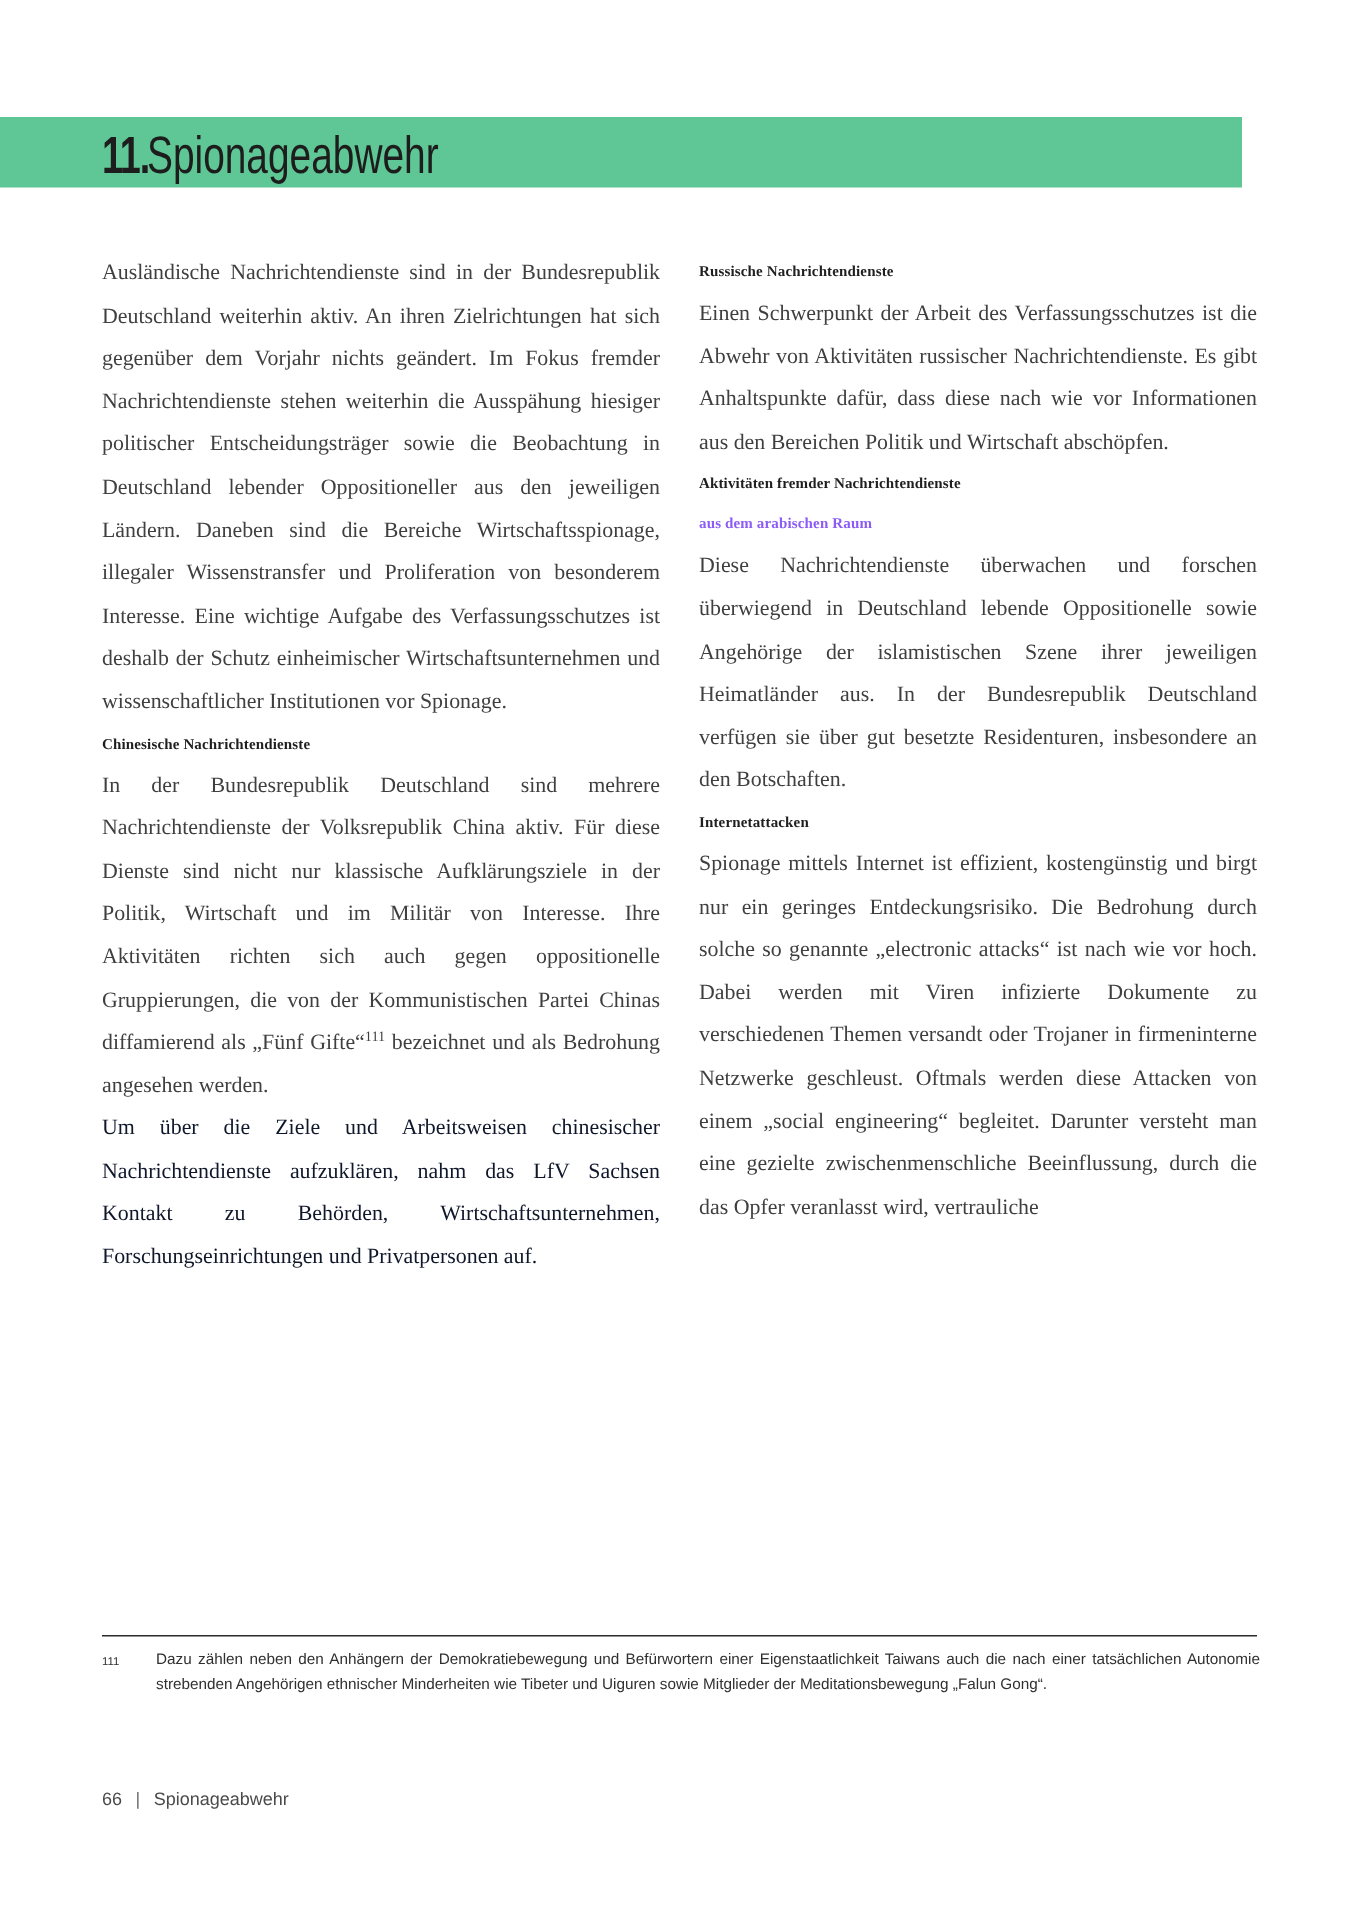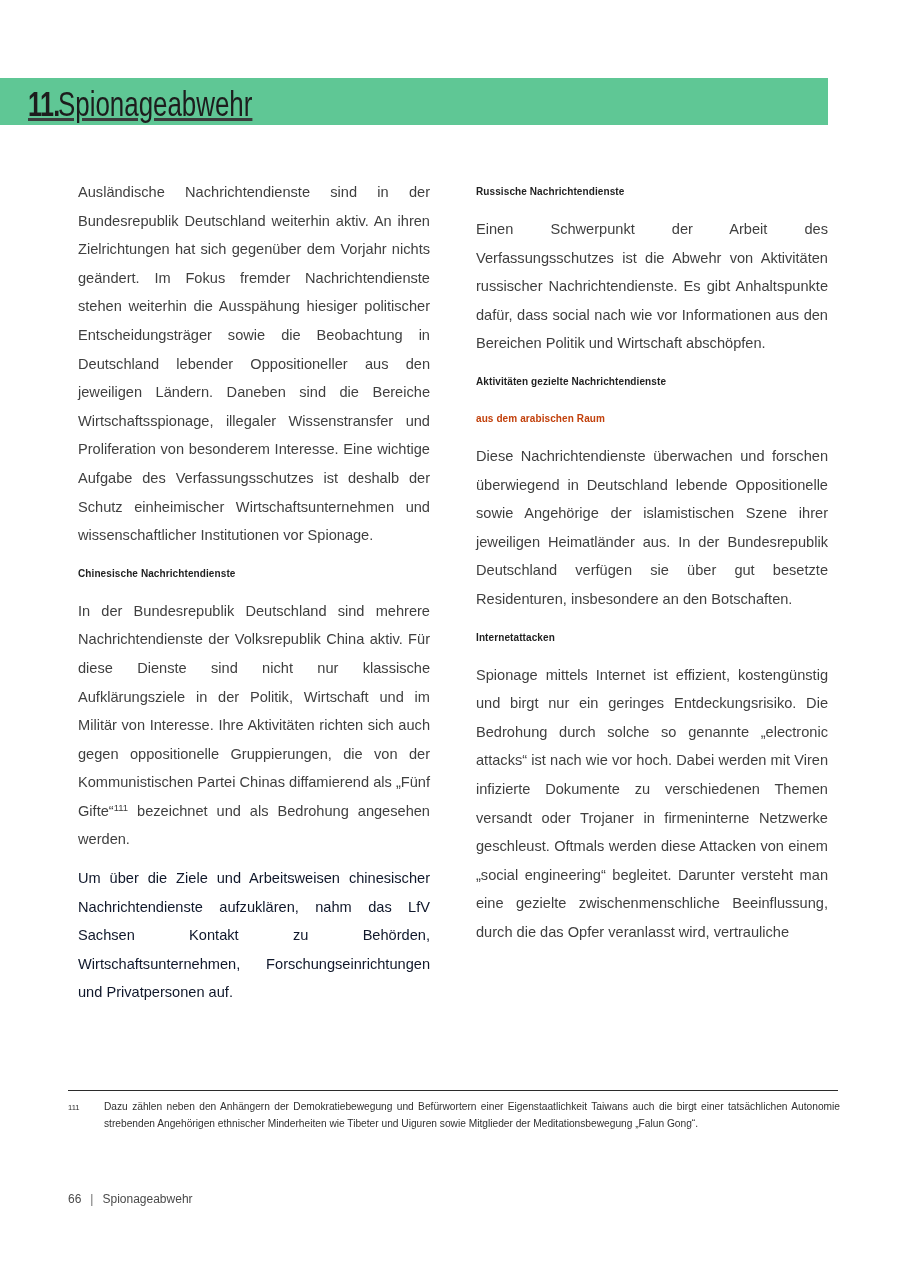--- a/index.html
+++ b/index.html
@@ -29,23 +29,22 @@
     top: 78px;
     width: 828px;
     height: 47px;
     background: var(--banner, #5fc795);
     display: flex;
     align-items: center;
   }
   .chapter-banner .inner {
     display: flex;
     align-items: flex-start;
-    padding-left: 28px;
+    padding-left: 68px;
     transform: translateY(2px);
-    text-decoration: underline;
   }
   .chapter-number {
     font-family: "Liberation Sans Narrow", "Liberation Sans", sans-serif;
     font-size: 35px;
     font-weight: 700;
     letter-spacing: -1px;
     color: #1d1d1d;
     transform: scaleX(0.72);
     transform-origin: left center;
     white-space: nowrap;
@@ -69,23 +68,24 @@
     width: 770px;
     height: 890px;
     display: flex;
     gap: 26px;
   }
   .col {
     width: 372px;
   }
 
   p.body, h3.sub {
-    margin: 10px;
+    margin: 0;
     font-size: 14.6px;
     line-height: 28.6px;
+    font-family: Liberation Serif, serif;
   }
   p.body {
     text-align: justify;
     text-justify: inter-word;
     font-weight: 400;
     color: #3f3f3f;
     hyphens: manual;
   }
   h3.sub {
     font-size: 10px;
@@ -169,37 +169,37 @@
       <h3 class="sub gap-before-head" style="color: rgb(31, 31, 31);">Chinesische Nachrichtendienste</h3>
 
       <p class="body gap-after-head" style="color: rgb(63, 63, 63);"><span>In der Bundesrepublik Deutschland sind mehrere Nachrichtendienste der Volksrepublik China aktiv. Für diese Dienste sind nicht nur klassische Aufklärungsziele in der Politik, Wirtschaft und im Militär von Interesse. Ihre Aktivitäten richten sich auch gegen oppositionelle Gruppierungen, die von der Kommunistischen Partei Chinas diffamierend als „Fünf Gifte“</span><sup class="fn">111</sup><span> bezeichnet und als Bedrohung angesehen werden.</span></p>
 
       <p class="body" style="color: #0f172a;">Um über die Ziele und Arbeitsweisen chinesischer Nachrichtendienste aufzuklären, nahm das LfV Sachsen Kontakt zu Behörden, Wirtschaftsunternehmen, Forschungseinrichtungen und Privatpersonen auf.</p>
     </div>
 
     <div class="col">
       <h3 class="sub" style="color: rgb(31, 31, 31);">Russische Nachrichtendienste</h3>
 
-      <p class="body gap-after-head" style="color: rgb(63, 63, 63);">Einen Schwerpunkt der Arbeit des Verfassungsschutzes ist die Abwehr von Aktivitäten russischer Nachrichtendienste. Es gibt Anhaltspunkte dafür, dass social nach wie vor Informationen aus den Bereichen Politik und Wirtschaft abschöpfen.</p>
-
-      <h3 class="sub gap-before-head" style="color: rgb(31, 31, 31);">Aktivitäten gezielte Nachrichtendienste</h3>
-      <h3 class="sub" style="color: #c2410c;">aus dem arabischen Raum</h3>
+      <p class="body gap-after-head" style="color: rgb(63, 63, 63);">Einen Schwerpunkt der Arbeit des Verfassungsschutzes ist die Abwehr von Aktivitäten russischer Nachrichtendienste. Es gibt Anhaltspunkte dafür, dass diese nach wie vor Informationen aus den Bereichen Politik und Wirtschaft abschöpfen.</p>
+
+      <h3 class="sub gap-before-head" style="color: rgb(31, 31, 31);">Aktivitäten fremder Nachrichtendienste</h3>
+      <h3 class="sub" style="color: #8b5cf6;">aus dem arabischen Raum</h3>
 
       <p class="body gap-after-head" style="color: rgb(63, 63, 63);">Diese Nachrichtendienste überwachen und forschen überwiegend in Deutschland lebende Oppositionelle sowie Angehörige der islamistischen Szene ihrer jeweiligen Heimatländer aus. In der Bundesrepublik Deutschland verfügen sie über gut besetzte Residenturen, insbesondere an den Botschaften.</p>
 
       <h3 class="sub gap-before-head" style="color: rgb(31, 31, 31);">Internetattacken</h3>
 
       <p class="body gap-after-head" style="color: rgb(63, 63, 63);">Spionage mittels Internet ist effizient, kostengünstig und birgt nur ein geringes Entdeckungsrisiko. Die Bedrohung durch solche so genannte „electronic attacks“ ist nach wie vor hoch. Dabei werden mit Viren infizierte Dokumente zu verschiedenen Themen versandt oder Trojaner in firmeninterne Netzwerke geschleust. Oftmals werden diese Attacken von einem „social engineering“ begleitet. Darunter versteht man eine gezielte zwischenmenschliche Beeinflussung, durch die das Opfer veranlasst wird, vertrauliche</p>
     </div>
   </div>
 
   <div class="footnote-rule" style="background: rgb(43, 43, 43);"></div>
   <div class="footnote">
     <div class="marker">111</div>
-    <div class="text">Dazu zählen neben den Anhängern der Demokratiebewegung und Befürwortern einer Eigenstaatlichkeit Taiwans auch die birgt einer tatsächlichen Autonomie strebenden Angehörigen ethnischer Minderheiten wie Tibeter und Uiguren sowie Mitglieder der Meditationsbewegung „Falun Gong“.</div>
+    <div class="text">Dazu zählen neben den Anhängern der Demokratiebewegung und Befürwortern einer Eigenstaatlichkeit Taiwans auch die nach einer tatsächlichen Autonomie strebenden Angehörigen ethnischer Minderheiten wie Tibeter und Uiguren sowie Mitglieder der Meditationsbewegung „Falun Gong“.</div>
   </div>
 
   <div class="page-footer">
     <span>66</span>
     <span class="sep">|</span>
     <span>Spionageabwehr</span>
   </div>
 
 </div>
 

